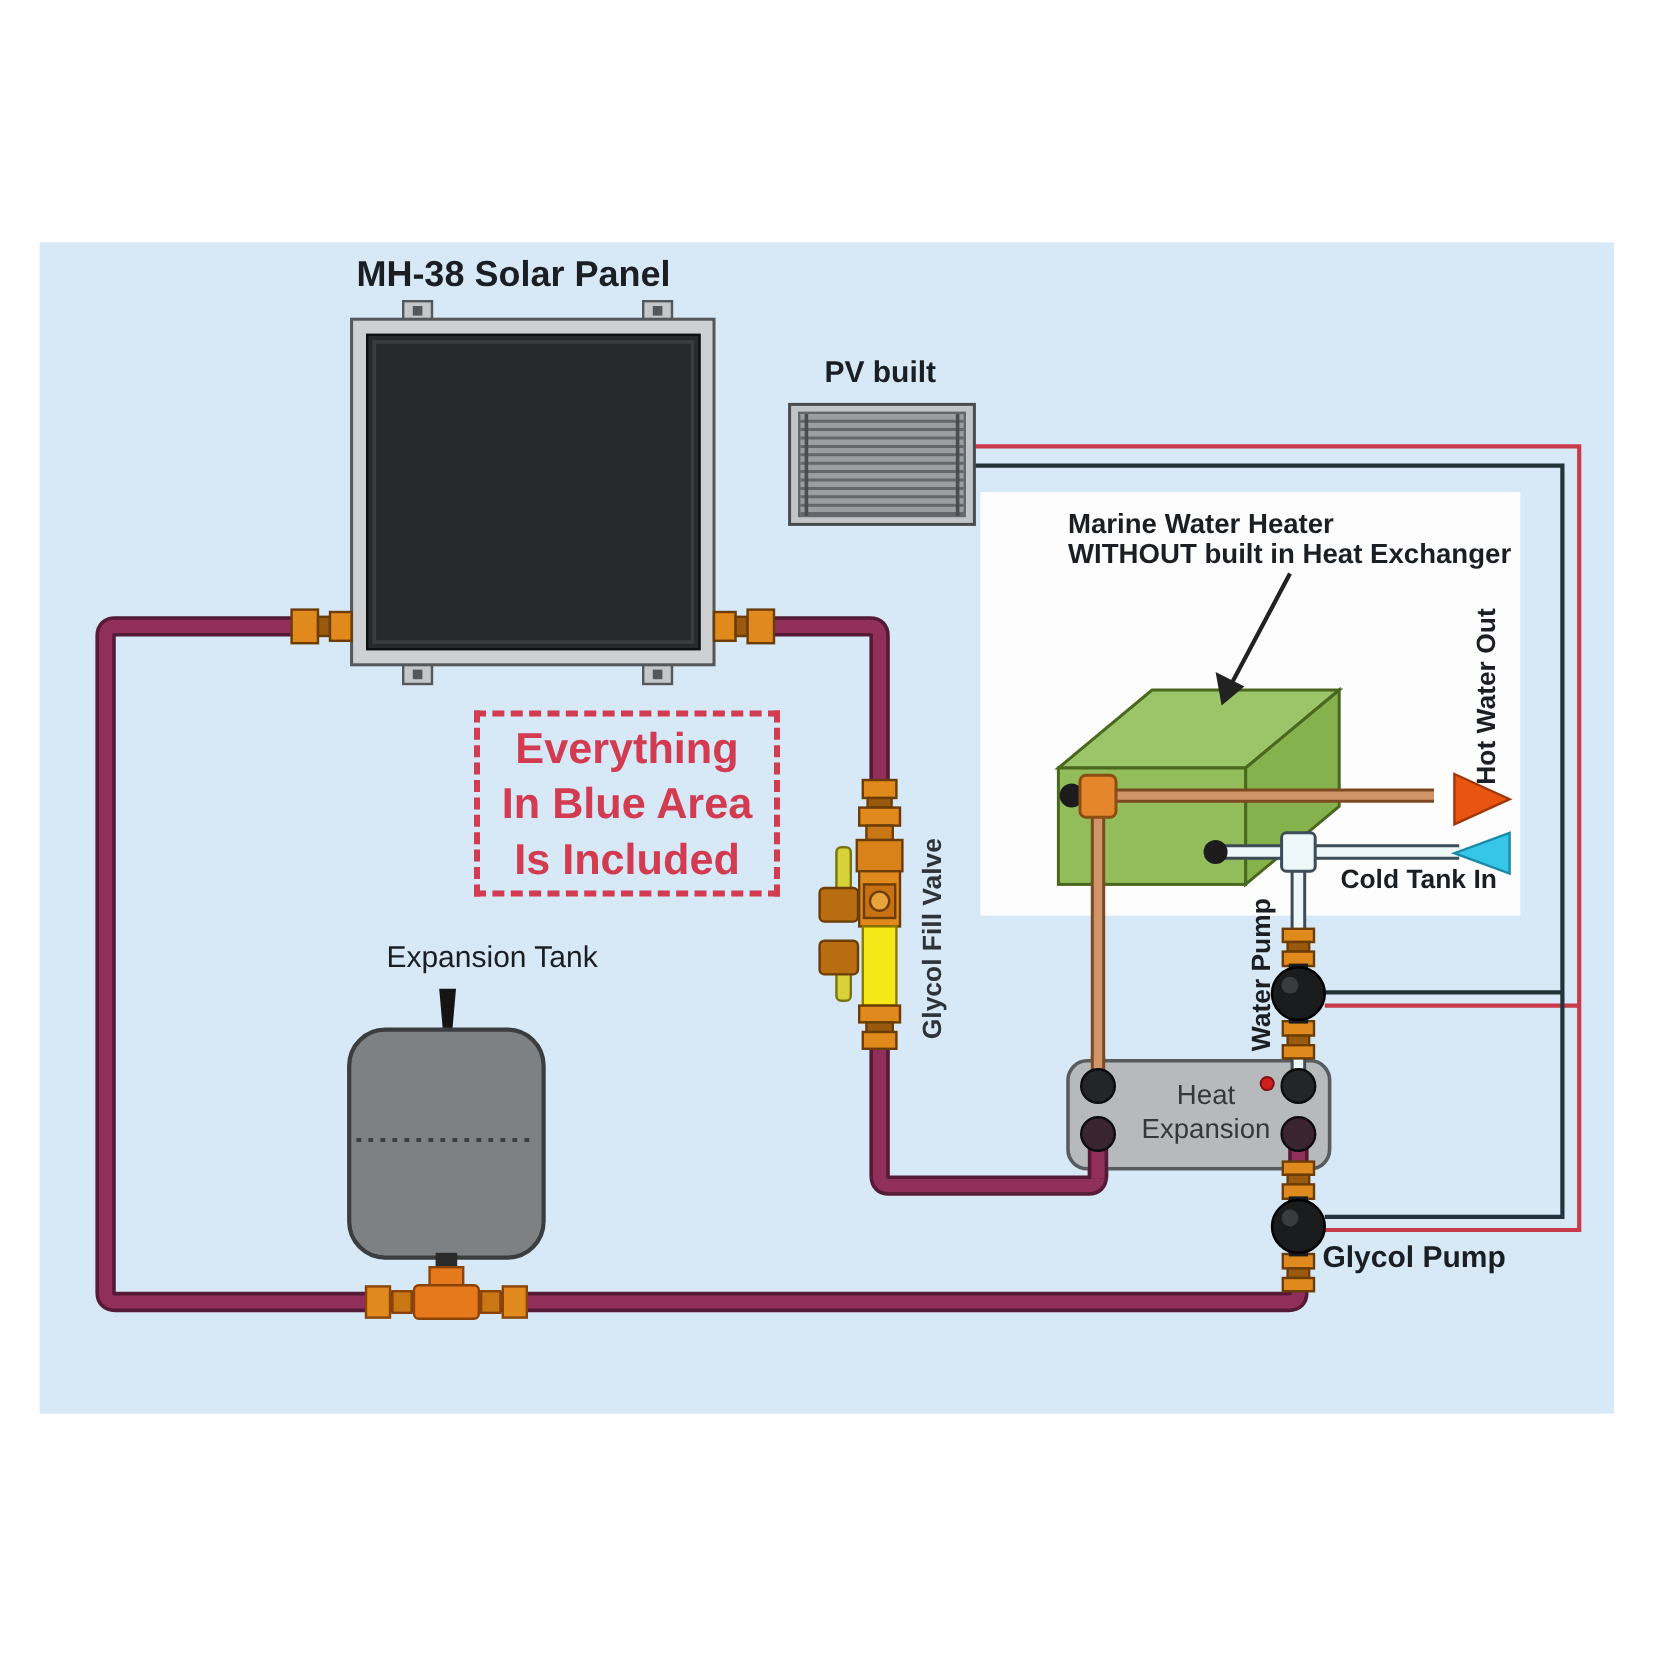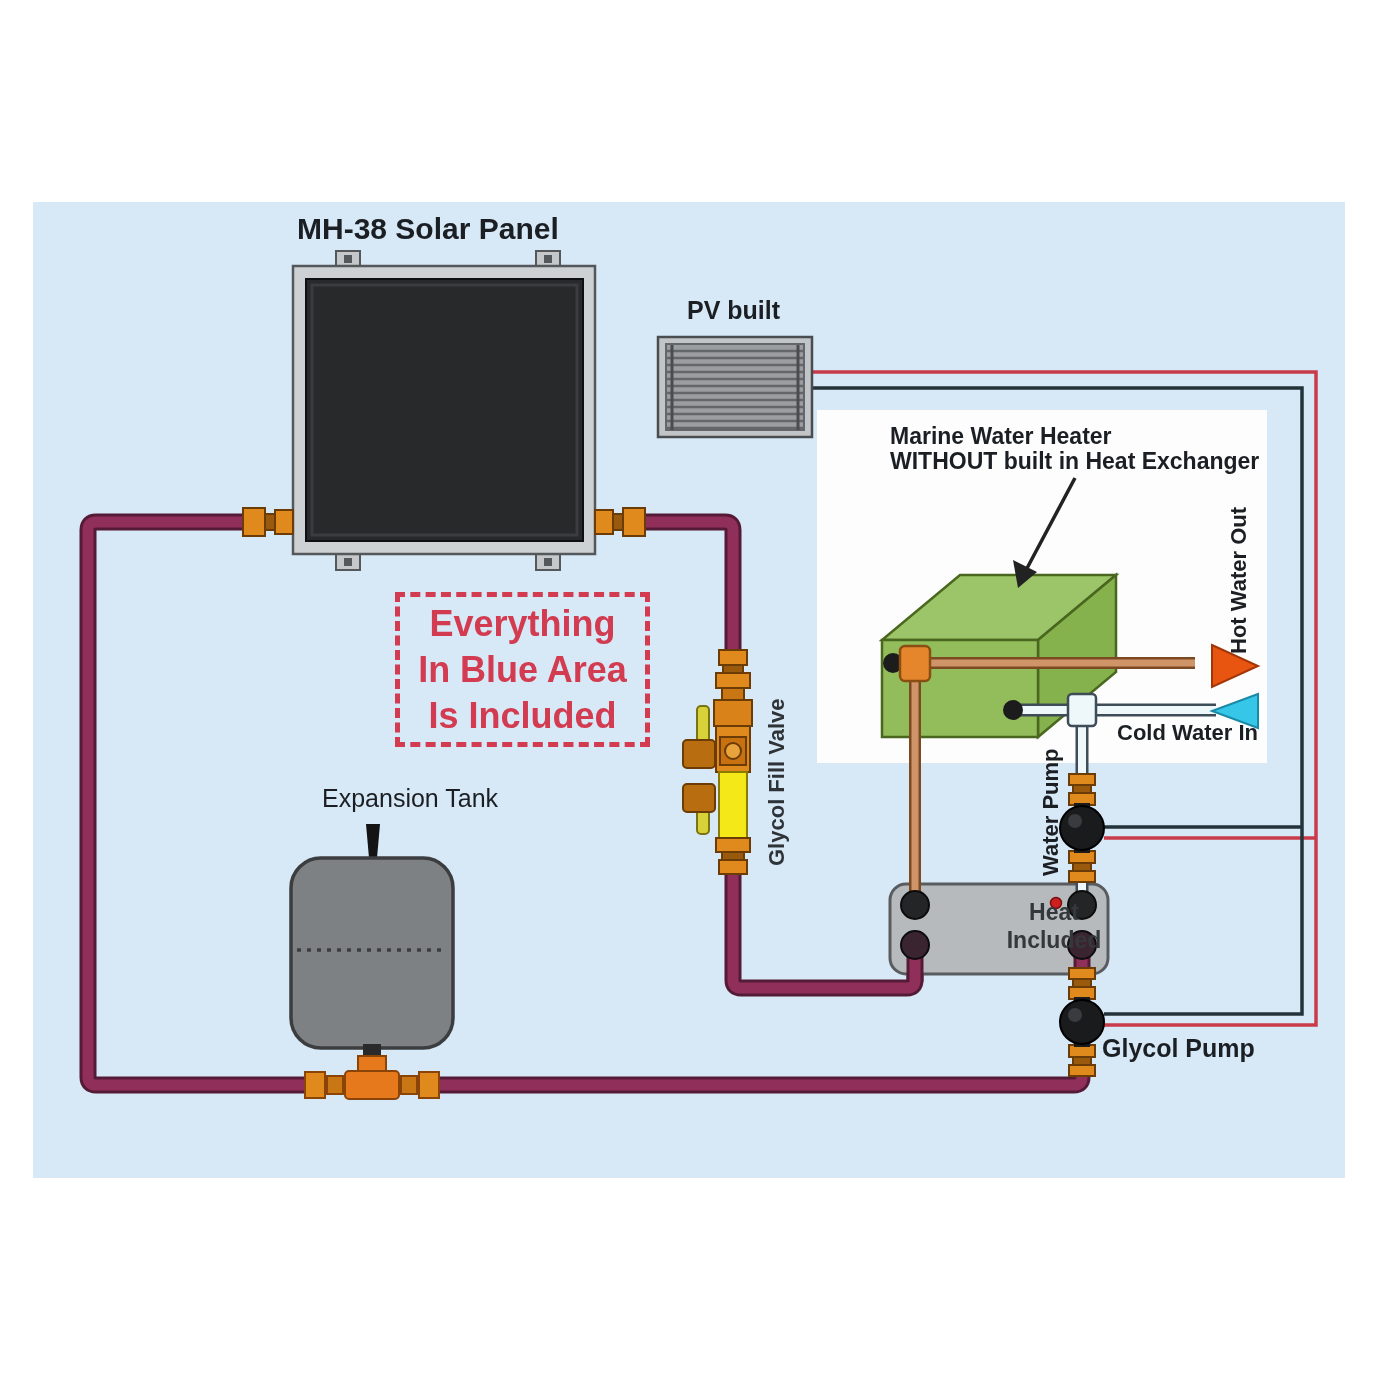--- a/index.html
+++ b/index.html
@@ -210,31 +210,31 @@
 
 <div class="lbl" id="pv-label" style="left:687px;top:296px;font-size:25px;">PV built</div>
 
 <div class="lbl" id="marine-label" style="left:890px;top:424px;">
   <div>Marine Water Heater</div>
   <div>WITHOUT built in Heat Exchanger</div>
 </div>
 
 <div class="lbl vlabel" style="left:1226px;top:654px;font-size:22px;">Hot Water Out</div>
 
-<div class="lbl" style="left:1117px;top:720px;font-size:22px;">Cold Water In</div>
+<div class="lbl" style="left:1117px;top:720px;font-size:22px;">Cold Tank In</div>
 
 <div class="lbl vlabel" style="left:1038px;top:876px;font-size:22px;">Water Pump</div>
 
 <div class="lbl" style="left:1102px;top:1034px;font-size:25px;">Glycol Pump</div>
 
 <div class="lbl vlabel" style="left:764px;top:866px;font-size:22px;color:#2e3338;">Glycol Fill Valve</div>
 
-<div class="lbl" id="hx-label" style="left:969px;top:898px;font-weight:bold;">
+<div class="lbl" id="hx-label" style="left:920px;top:898px;">
   <div>Heat</div>
-  <div>Included</div>
+  <div>Expansion</div>
 </div>
 
 <div class="lbl normal" style="left:283px;top:784px;font-size:25px;">Expansion Tank</div>
 
 <div id="included-box">
   <div>Everything</div>
   <div>In Blue Area</div>
   <div>Is Included</div>
 </div>
 

